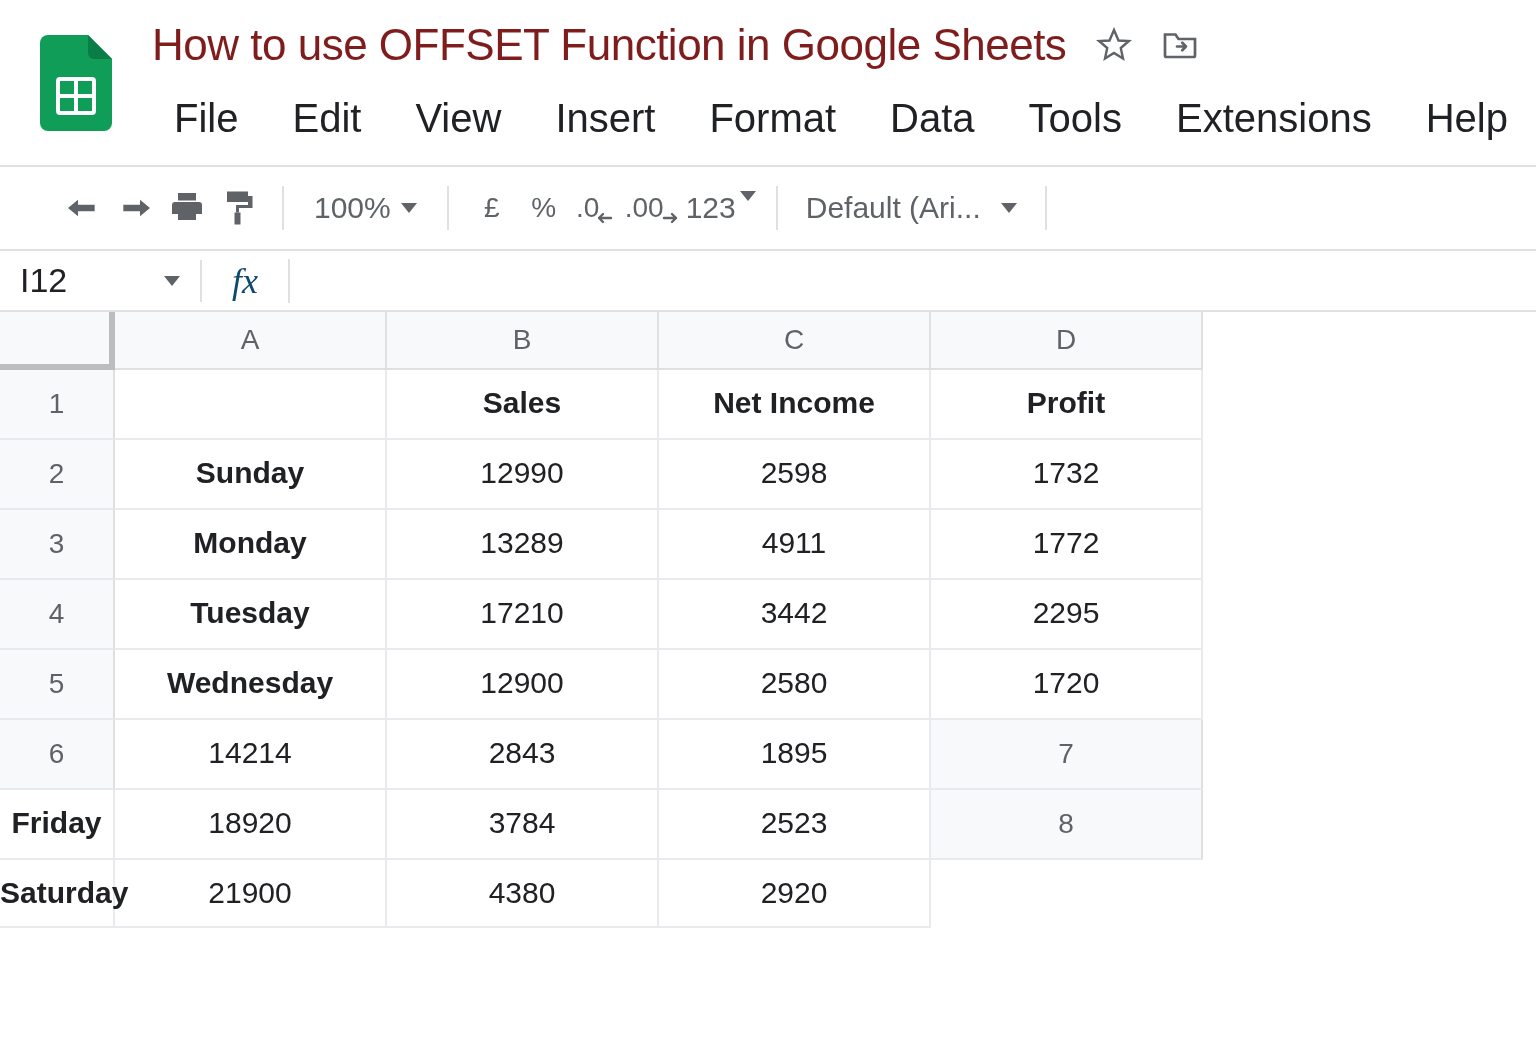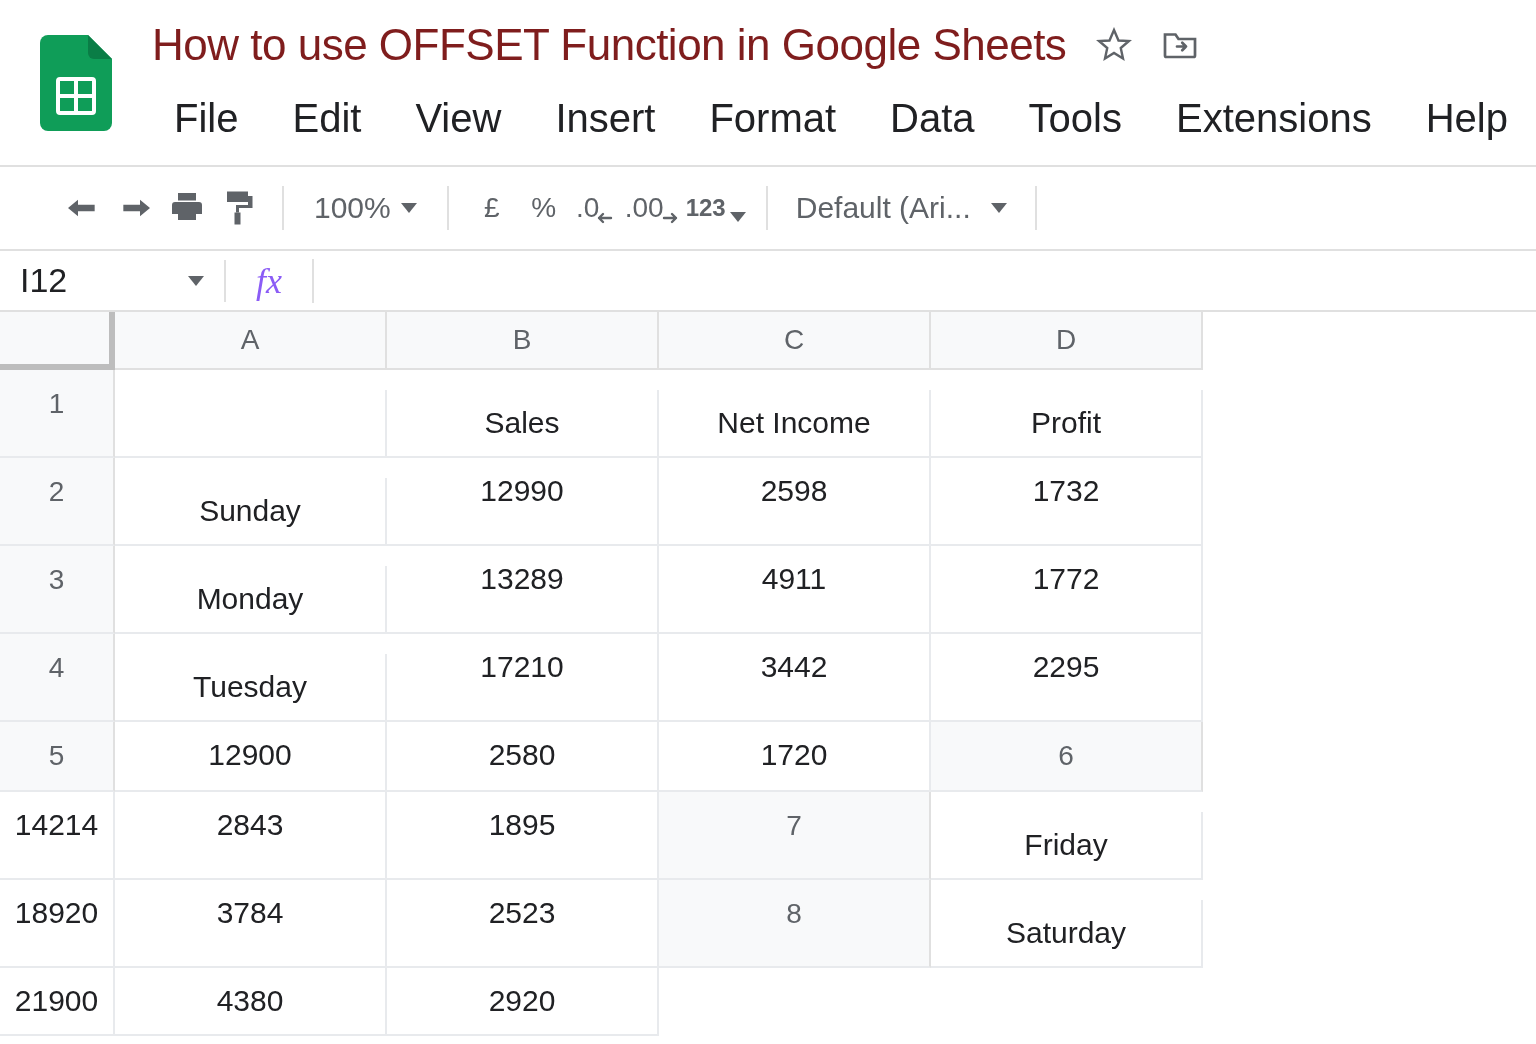--- a/index.html
+++ b/index.html
@@ -10,33 +10,33 @@
   .doc-title-row { display: flex; align-items: center; gap: 30px; }
   .doc-title { font-size: 44px; color: #7f1d1d; letter-spacing: -0.5px; }
   .star-btn, .move-btn { width: 36px; height: 36px; display: inline-flex; align-items: center; justify-content: center; color: #5f6368; }
   .menu-bar { display: flex; gap: 10px; margin-top: 22px; }
   .menu-item { font-size: 40px; color: #202124; padding: 4px 22px; cursor: pointer; }
   .toolbar { display: flex; align-items: center; gap: 6px; padding: 18px 0 18px 60px; border-top: 2px solid #e0e0e0; border-bottom: 2px solid #e0e0e0; margin-top: 20px; }
   .tool-btn { width: 46px; height: 46px; display: inline-flex; align-items: center; justify-content: center; color: #5f6368; cursor: pointer; }
   .tool-sep { width: 2px; height: 44px; background: #e0e0e0; margin: 0 14px; }
   .zoom-box { display: flex; align-items: center; gap: 10px; padding: 0 10px; color: #5f6368; font-size: 30px; cursor: pointer; }
   .fmt-btn { display: inline-flex; align-items: center; justify-content: center; min-width: 46px; height: 46px; color: #5f6368; font-size: 28px; cursor: pointer; }
-  .fmt-123 { display: flex; align-items: flex-end; gap: 4px; font-size: 24px; color: #5f6368; cursor: pointer; font-weight: bold; }
+  .fmt-123 { display: flex; align-items: flex-start; gap: 4px; font-size: 30px; color: #5f6368; cursor: pointer; }
   .font-box { display: flex; align-items: center; gap: 20px; font-size: 30px; color: #5f6368; cursor: pointer; padding: 0 8px; }
   .name-box-row { display: flex; align-items: center; border-bottom: 2px solid #e0e0e0; }
-  .name-box { width: 224px; font-size: 34px; color: #202124; padding: 10px 0 10px 20px; display: flex; align-items: center; justify-content: space-between; }
-  .fx-label { font-family: serif; font-style: italic; font-size: 36px; color: #8b5cf6; padding: 0 30px; border-left: 2px solid #e0e0e0; }
+  .name-box { width: 200px; font-size: 34px; color: #202124; padding: 10px 0 10px 20px; display: flex; align-items: center; justify-content: space-between; }
+  .fx-label { font-family: serif; font-style: italic; font-size: 36px; color: #0c4a6e; padding: 0 30px; border-left: 2px solid #e0e0e0; }
   .fx-sep { width: 2px; height: 44px; background: #e0e0e0; }
   .formula-bar { flex: 1; height: 56px; }
   .grid { display: grid; grid-template-columns: 115px 272px 272px 272px 272px; }
   .col-head { background: #f8f9fa; border-right: 2px solid #e0e0e0; border-bottom: 2px solid #e0e0e0; text-align: center; font-size: 28px; color: #5f6368; padding: 12px 0; }
   .corner { background: #f8f9fa; border-right: 6px solid #bdbdbd; border-bottom: 6px solid #bdbdbd; }
   .row-head { background: #f8f9fa; border-right: 2px solid #e0e0e0; border-bottom: 2px solid #e8eaed; text-align: center; font-size: 28px; color: #5f6368; padding: 18px 0; }
   .cell { border-right: 2px solid #e8eaed; border-bottom: 2px solid #e8eaed; text-align: center; font-size: 30px; padding: 16px 0; }
-  .cell.bold { font-weight: 400; margin-top: 20px; }
+  .cell.bold { font-weight: 700; }
   svg { display: block; }
   .dropdown-tri { width: 0; height: 0; border-left: 8px solid transparent; border-right: 8px solid transparent; border-top: 10px solid #5f6368; }
 </style>
 </head>
 <body>
 
 <div class="titlebar">
   <div class="sheets-logo">
     <svg viewBox="0 0 72 96">
       <path d="M8 0 h40 l24 24 v64 a8 8 0 0 1 -8 8 H8 a8 8 0 0 1 -8 -8 V8 a8 8 0 0 1 8 -8 z" fill="#0f9d58"></path>
@@ -165,20 +165,21 @@
   <div class="cell">4911</div>
   <div class="cell">1772</div>
 
   <div class="row-head">4</div>
   <div class="cell bold">Tuesday</div>
   <div class="cell">17210</div>
   <div class="cell">3442</div>
   <div class="cell">2295</div>
 
   <div class="row-head">5</div>
+  <div class="cell bold">Wednesday</div>
   <div class="cell">12900</div>
   <div class="cell">2580</div>
   <div class="cell">1720</div>
 
   <div class="row-head">6</div>
   <div class="cell">14214</div>
   <div class="cell">2843</div>
   <div class="cell">1895</div>
 
   <div class="row-head">7</div>

